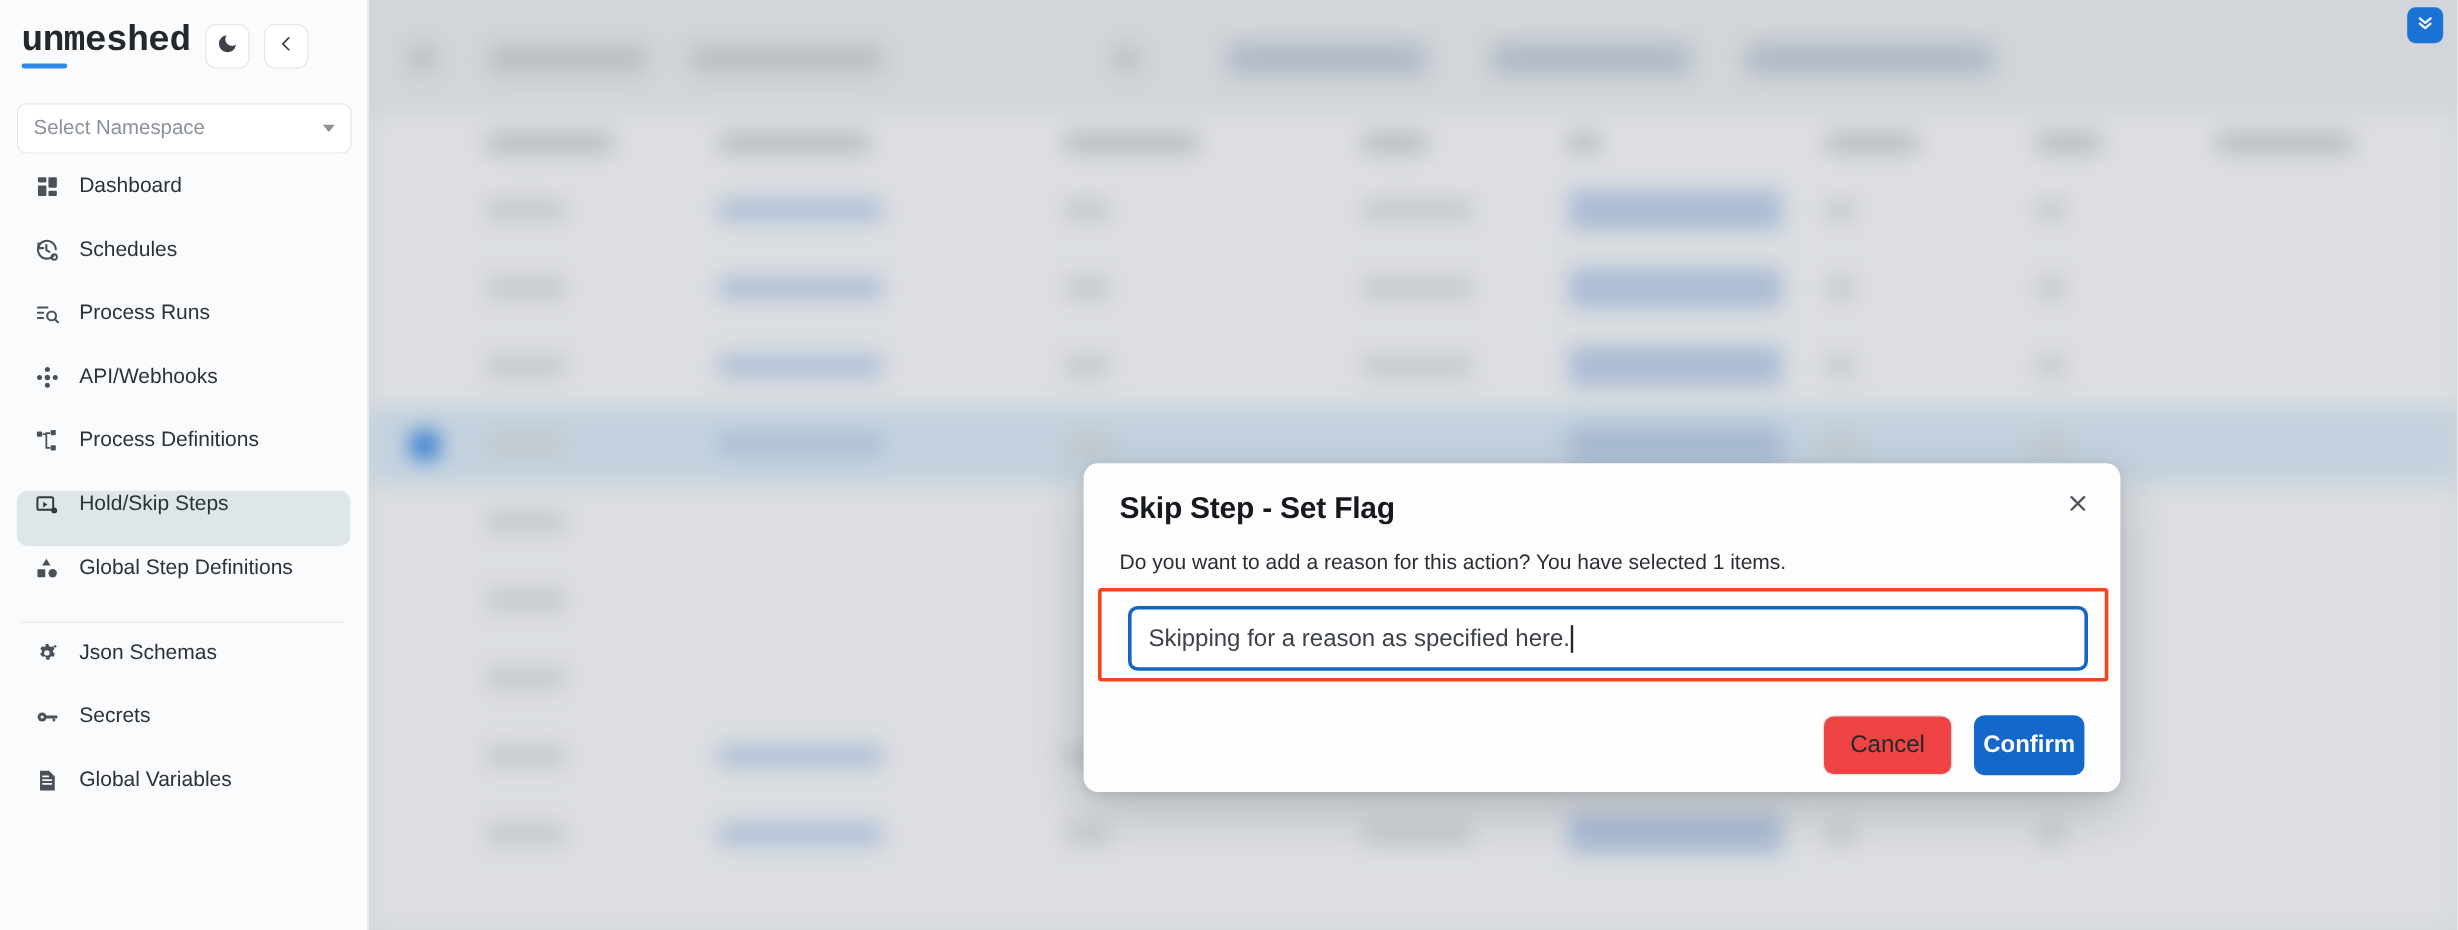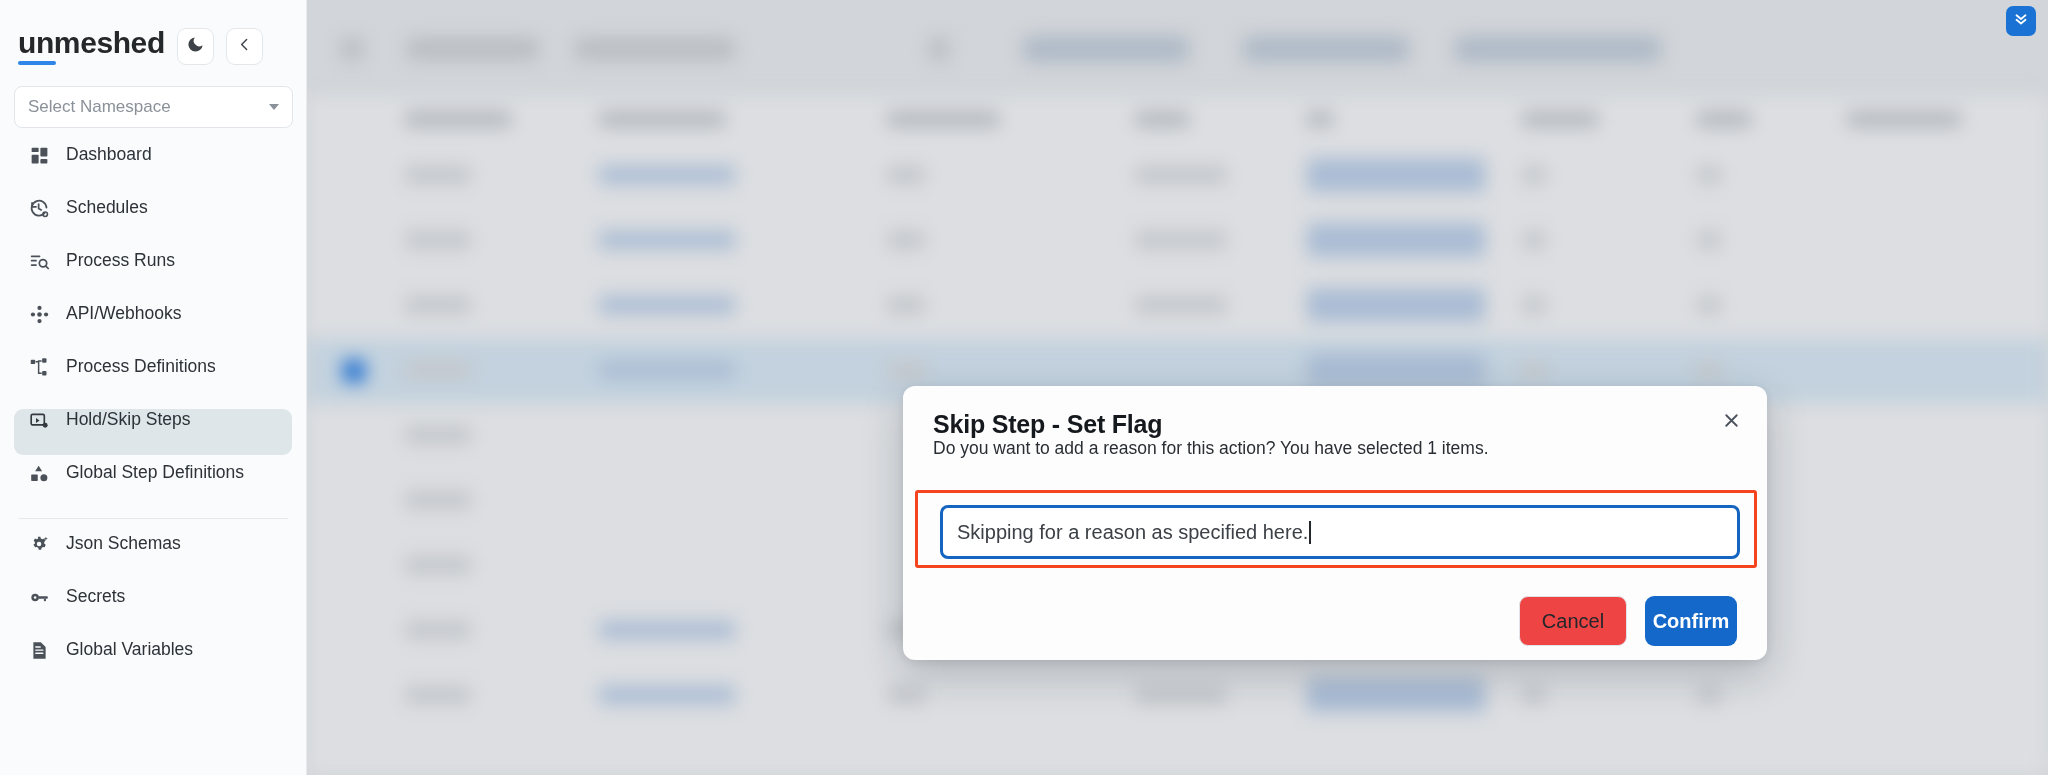--- a/index.html
+++ b/index.html
@@ -13,22 +13,22 @@
 
   
   .sidebar {
     width: 307px; height: 775px; flex: 0 0 307px;
     background: #fafbfc;
     border-right: 1px solid #e8eaed;
     position: relative; z-index: 5;
     padding: 0 14px;
   }
   .brand-row {
-    display: flex; align-items: center; gap: 12px;
-    padding: 20px 4px 0 4px; height: 72px;
+    display: flex; align-items: flex-start; gap: 12px;
+    padding: 20px 4px 0 4px; height: 72px; font-family: Liberation Mono, monospace;
   }
   .brand {
     font-size: 30px; font-weight: bold; color: #25282b;
     letter-spacing: -0.4px; position: relative; line-height: 1;
     padding-bottom: 7px;
   }
   .brand::after {
     content: ""; position: absolute; left: 0; bottom: 0;
     width: 38px; height: 4px; background: #2f86e8; border-radius: 2px;
   }
@@ -103,21 +103,21 @@
   }
   .modal-title {
     position: absolute; left: 30px; top: 24px;
     font-size: 25px; font-weight: bold; color: #15181c; letter-spacing: -0.2px;
   }
   .modal-close {
     position: absolute; right: 22px; top: 22px;
     width: 28px; height: 28px; display: flex; align-items: center; justify-content: center;
   }
   .modal-sub {
-    position: absolute; left: 30px; top: 52px;
+    position: absolute; left: 30px; top: 72px;
     font-size: 17.5px; color: #2a2e33;
   }
   .redbox {
     position: absolute; left: 12px; top: 104px;
     width: 842px; height: 78px;
     border: 3px solid #f4451f; border-radius: 3px;
   }
   .reason-input {
     position: absolute; left: 22px; top: 12px;
     width: 800px; height: 54px;

